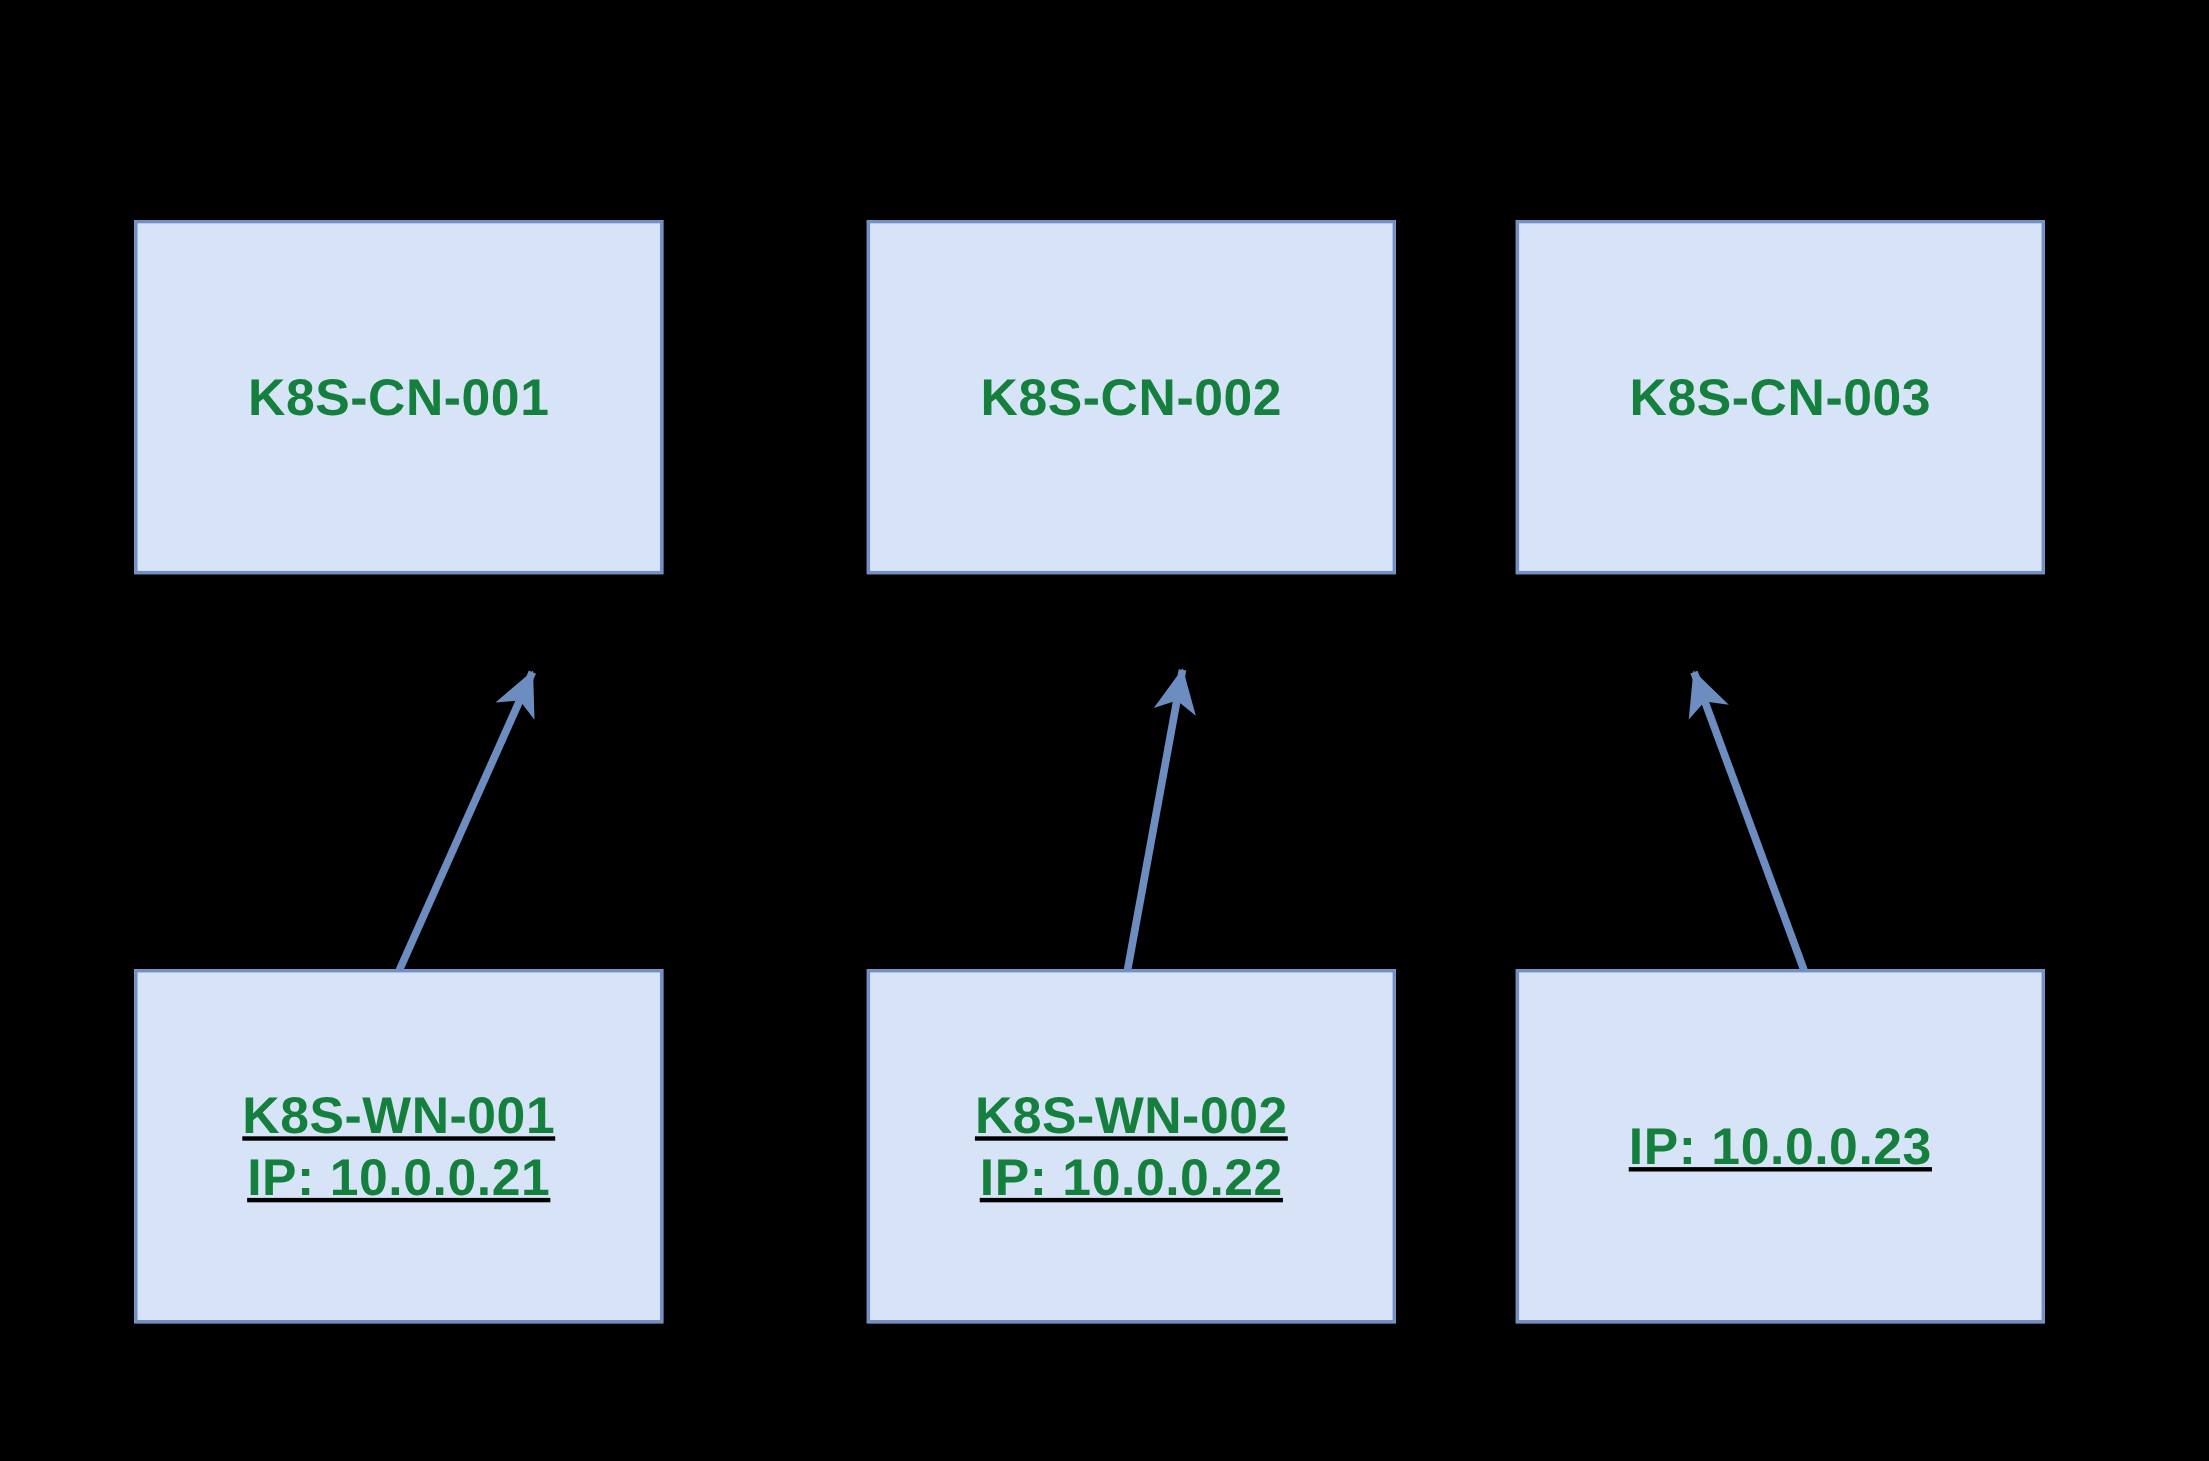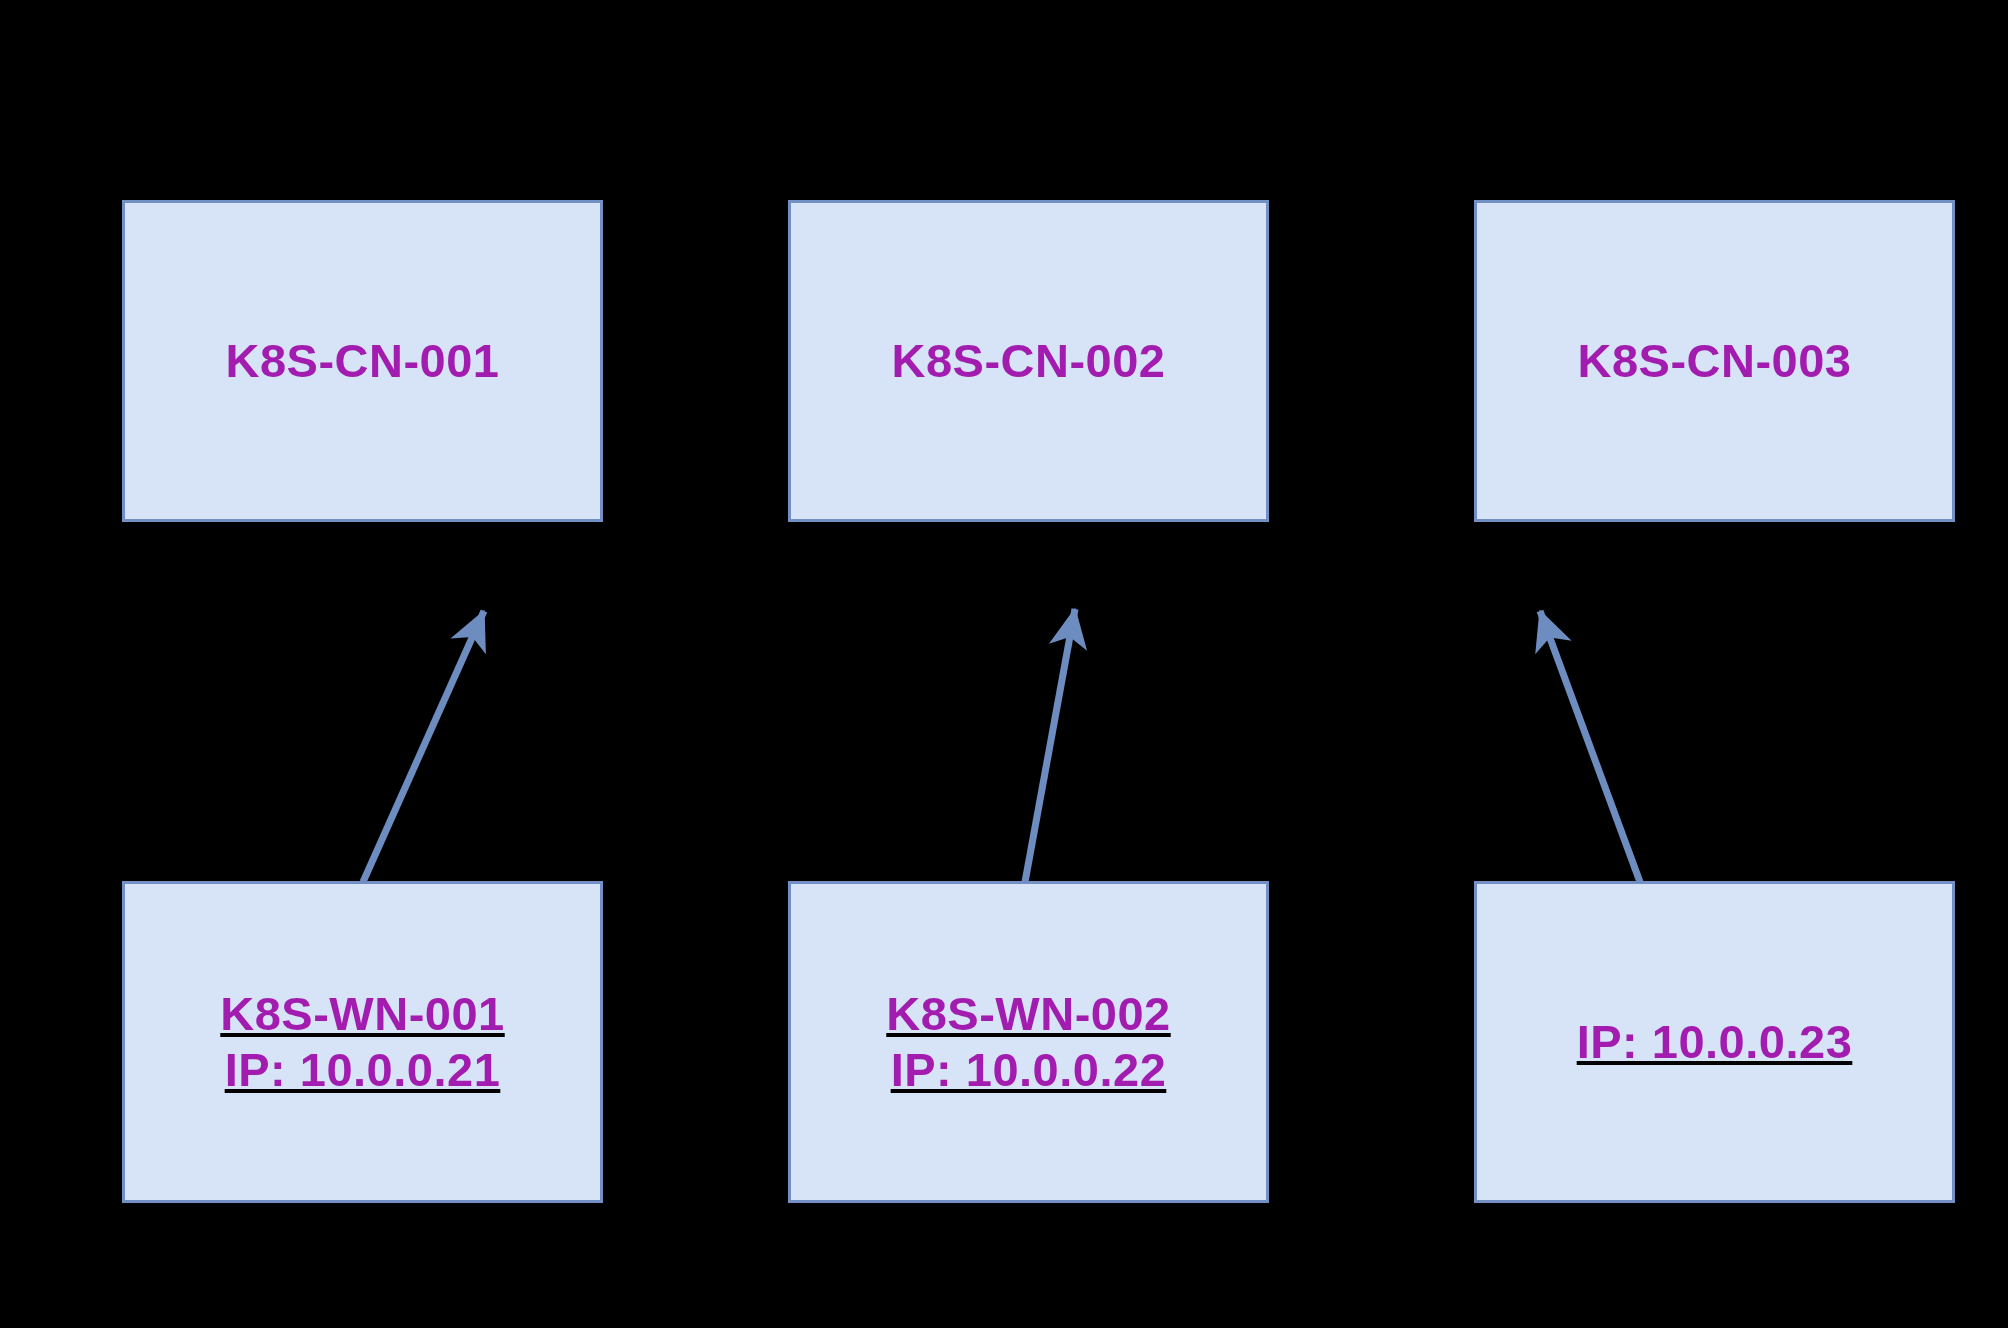--- a/index.html
+++ b/index.html
@@ -23,30 +23,30 @@
     background: #d7e3f7;
     border: 3px solid #7390c5;
     display: flex;
     align-items: center;
     justify-content: center;
     text-align: center;
   }
   .node-label {
     display: flex;
     flex-direction: column;
-    color: #a21caf;
+    color: #15803d;
     font-weight: bold;
     font-size: 47px;
     line-height: 1.2;
     letter-spacing: 0.5px;
   }
   
   .col-1 { left: 122px; }
   .col-2 { left: 788px; }
-  .col-3 { left: 1474px; }
+  .col-3 { left: 1378px; }
   
   .row-top { top: 200px; }
   .row-bottom { top: 881px; text-decoration: underline; }
   .edges {
     position: absolute;
     left: 0;
     top: 0;
     z-index: 5;
     pointer-events: none;
   }

